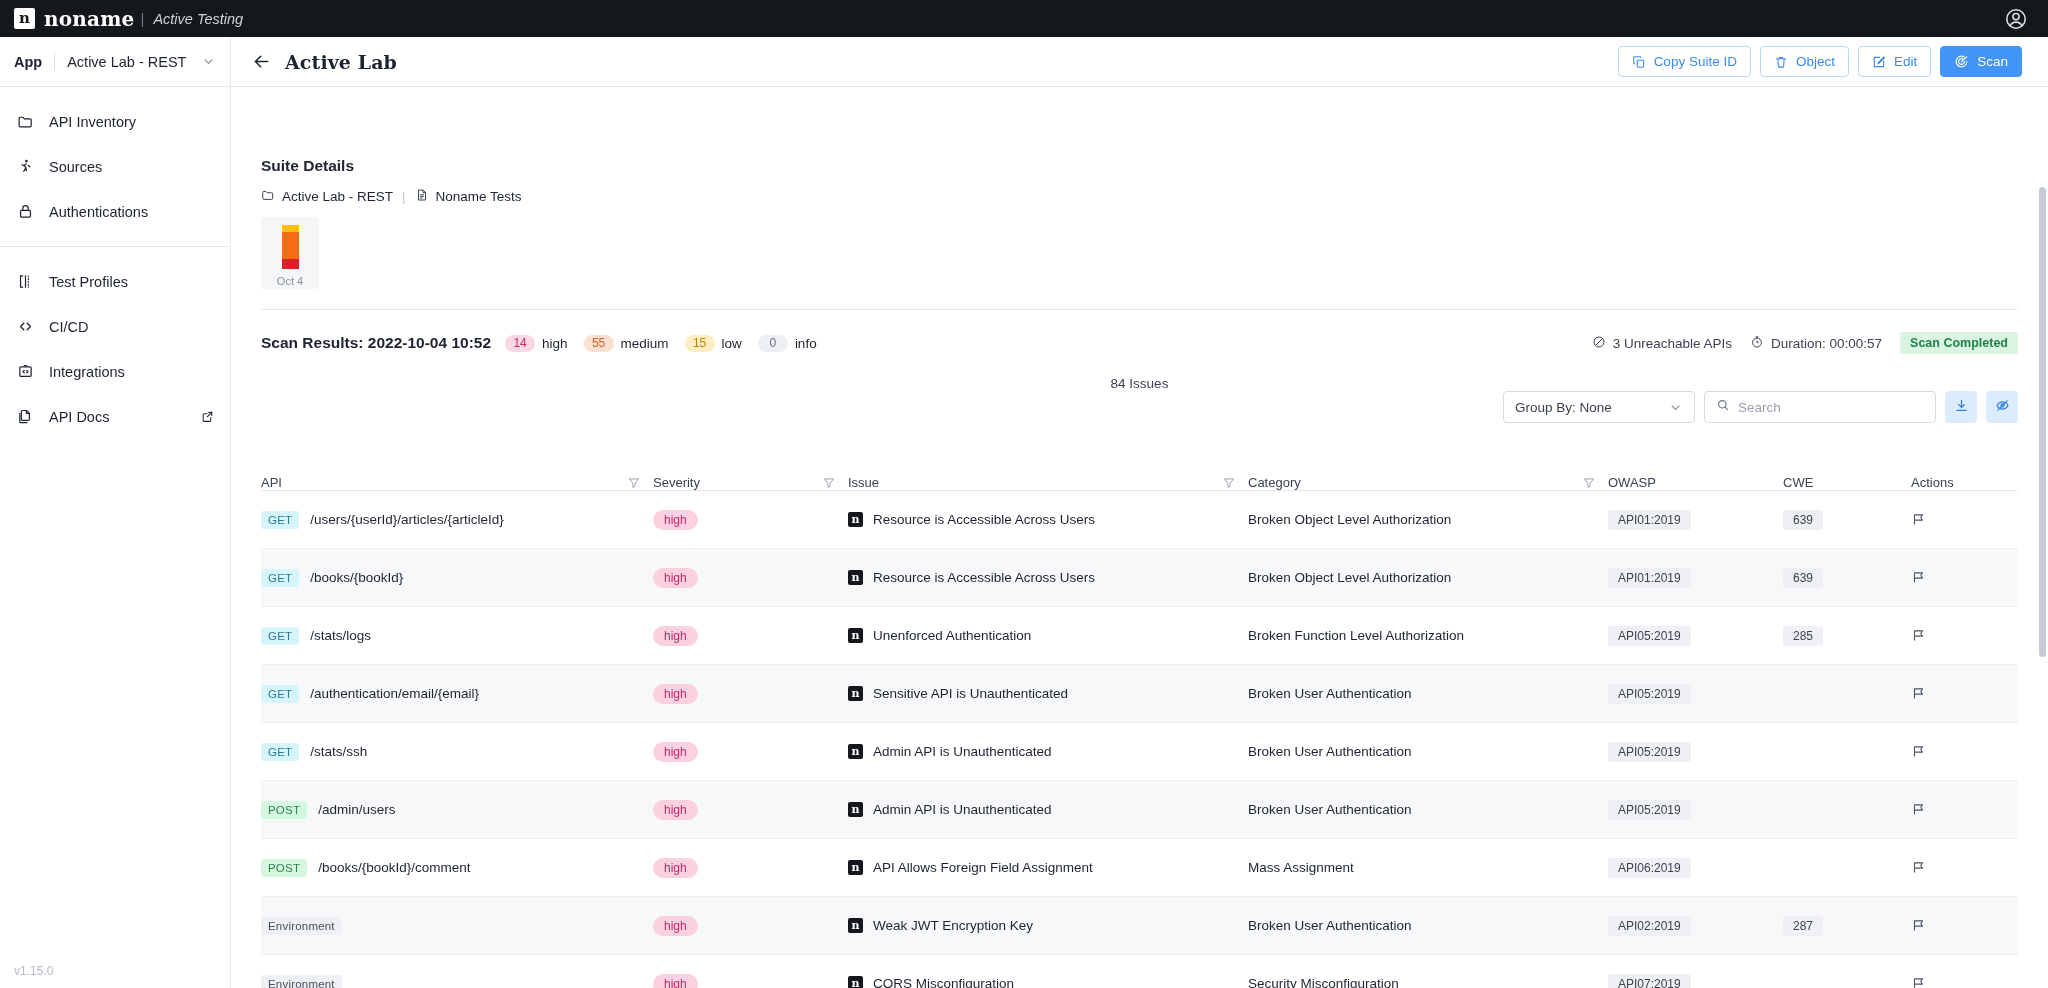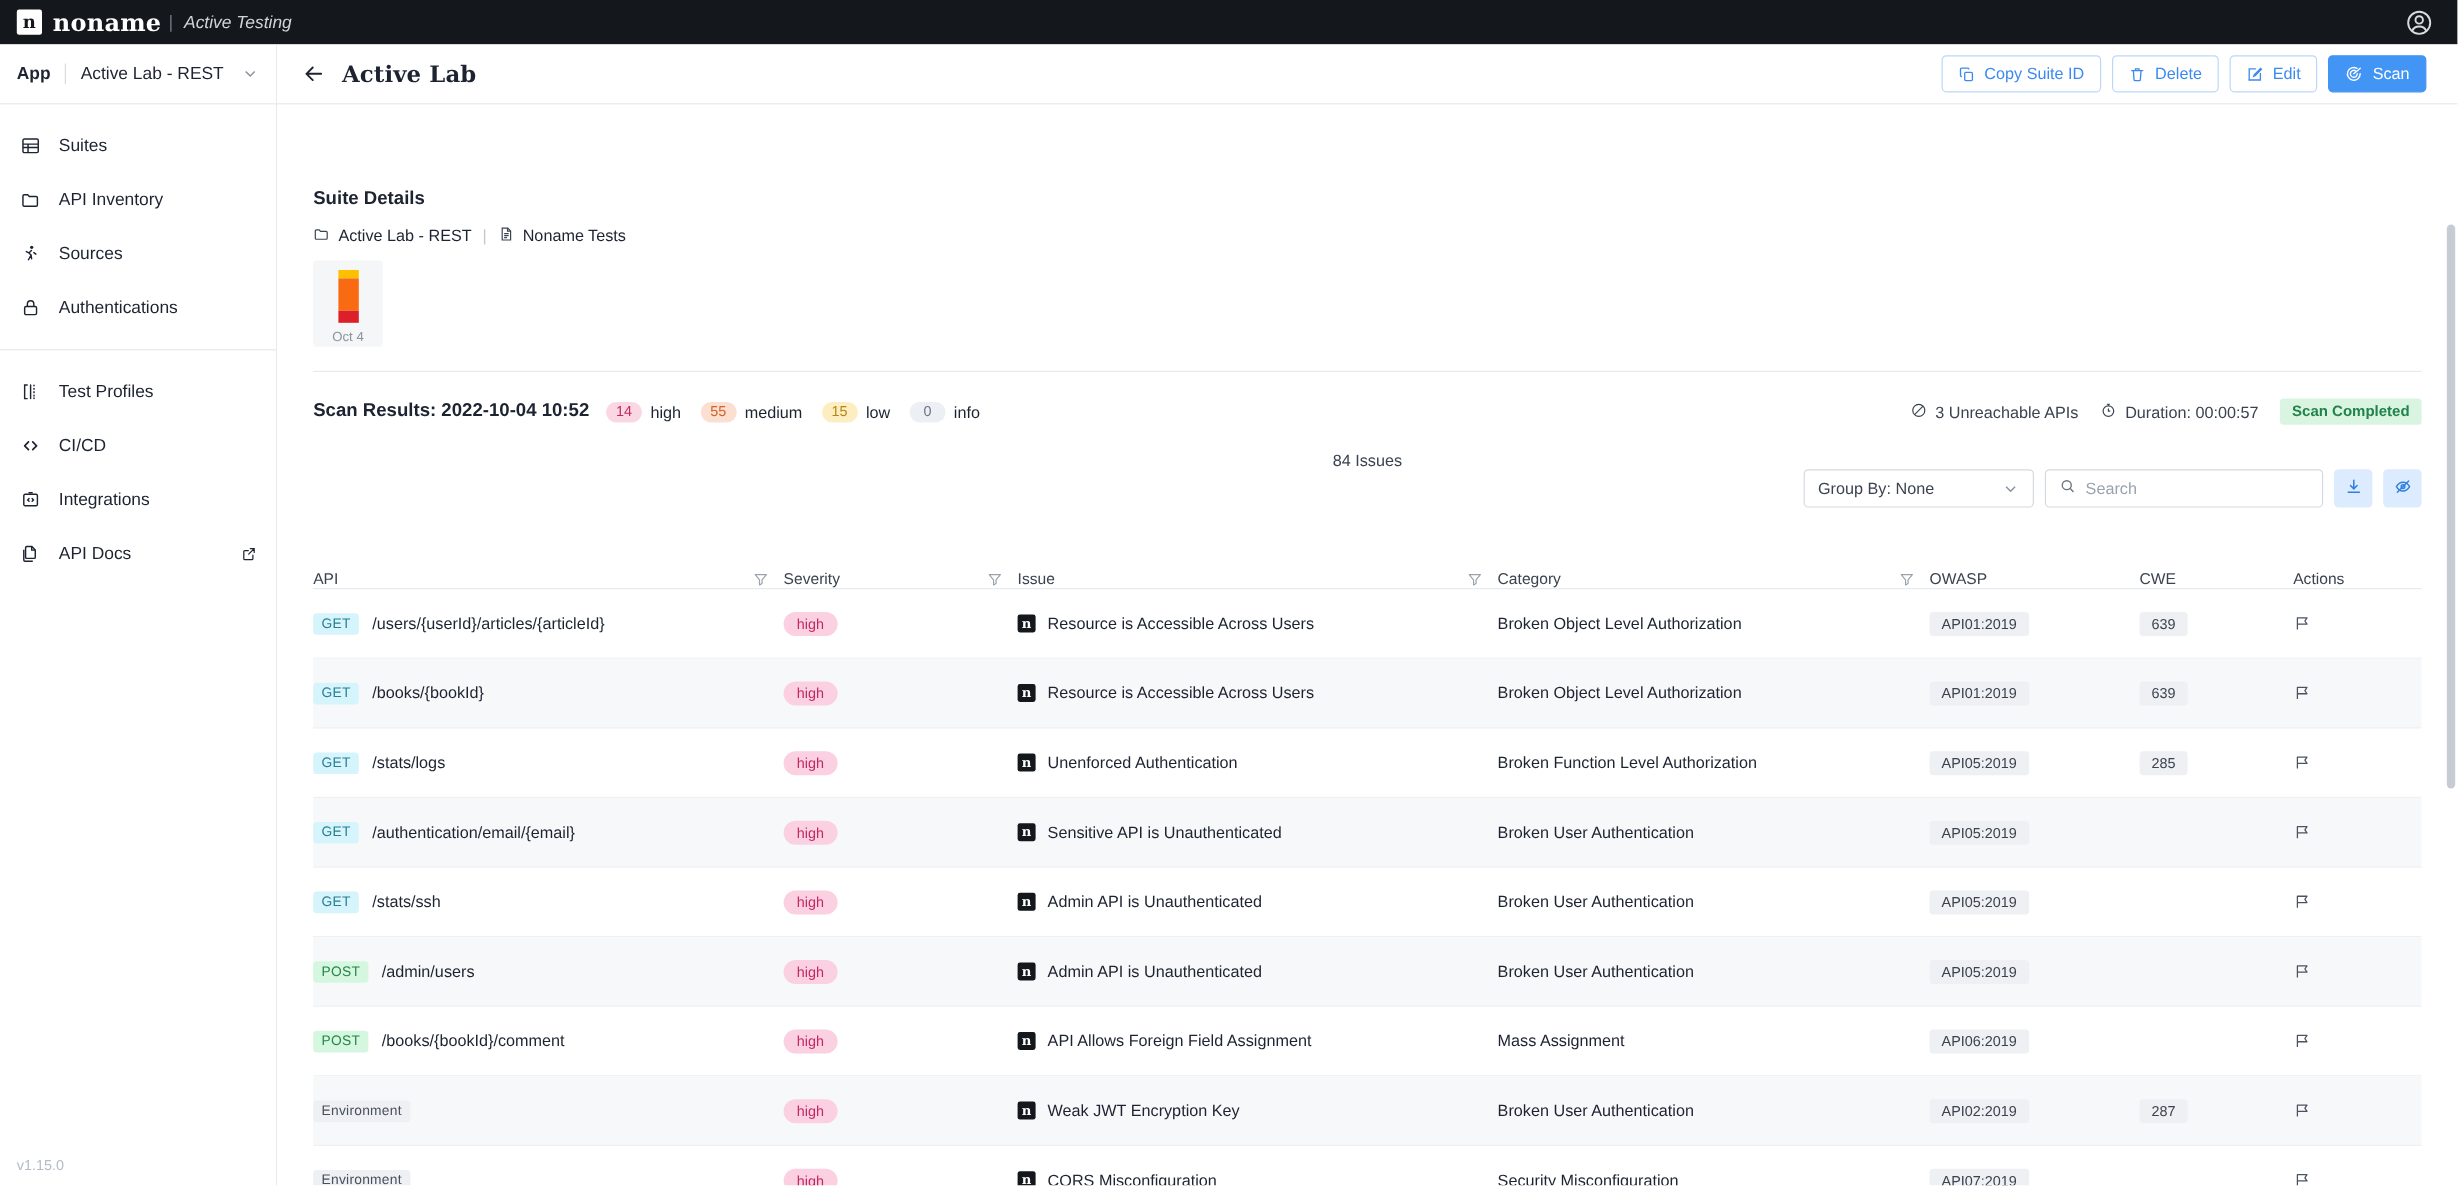--- a/index.html
+++ b/index.html
@@ -240,29 +240,20 @@
           <svg width="15" height="15" viewBox="0 0 24 24" fill="none" stroke="currentColor" stroke-width="2">
               <path d="M6 9l6 6 6-6"></path>
             </svg>
         </span>
       </div>
 
       <div class="nav-group">
         <div class="nav-item">
           <span class="nav-ico">
             <svg width="17" height="17" viewBox="0 0 24 24" fill="none" stroke="currentColor" stroke-width="1.7">
-              <rect x="3" y="4" width="18" height="16" rx="1.6"></rect>
-                <path d="M3 10h18M9 10v10M3 14h18"></path>
-            </svg>
-          </span>
-          <span>Suites</span>
-        </div>
-        <div class="nav-item">
-          <span class="nav-ico">
-            <svg width="17" height="17" viewBox="0 0 24 24" fill="none" stroke="currentColor" stroke-width="1.7">
               <path d="M3 7.5a1.5 1.5 0 0 1 1.5-1.5h4l2 2.2h8A1.5 1.5 0 0 1 20 9.7V18a1.5 1.5 0 0 1-1.5 1.5h-14A1.5 1.5 0 0 1 3 18z"></path>
             </svg>
           </span>
           <span>API Inventory</span>
         </div>
         <div class="nav-item">
           <span class="nav-ico">
             <svg width="17" height="17" viewBox="0 0 24 24" fill="none" stroke="currentColor" stroke-width="1.7" stroke-linecap="round">
               <circle cx="13.3" cy="4.4" r="1.9" fill="currentColor" stroke="none"></circle>
               <path d="M13 8.2 10 11l2.6 2.4.6 4.4M12.6 13.4 9.5 19M15.8 10.6l2.4 1.8M10 11 7 9.4"></path>
@@ -350,21 +341,21 @@
                 </svg>
             </span>
             <span>Copy Suite ID</span>
           </button>
           <button class="btn">
             <span>
               <svg width="14" height="14" viewBox="0 0 24 24" fill="none" stroke="currentColor" stroke-width="1.9" stroke-linecap="round">
                   <path d="M4 6.5h16M9.5 6.5V4.2h5v2.3M6.5 6.5l1 13a1.4 1.4 0 0 0 1.4 1.3h6.2a1.4 1.4 0 0 0 1.4-1.3l1-13"></path>
                 </svg>
             </span>
-            <span>Delete</span>
+            <span>Object</span>
           </button>
           <button class="btn">
             <span>
               <svg width="14" height="14" viewBox="0 0 24 24" fill="none" stroke="currentColor" stroke-width="1.9" stroke-linecap="round">
                   <path d="M4 20V4h9"></path>
                   <path d="M20 10.5V20H4"></path>
                   <path d="m20.2 3.6 1.2 1.2-9 9-2 .8.8-2z"></path>
                 </svg>
             </span>
             <span>Edit</span>

